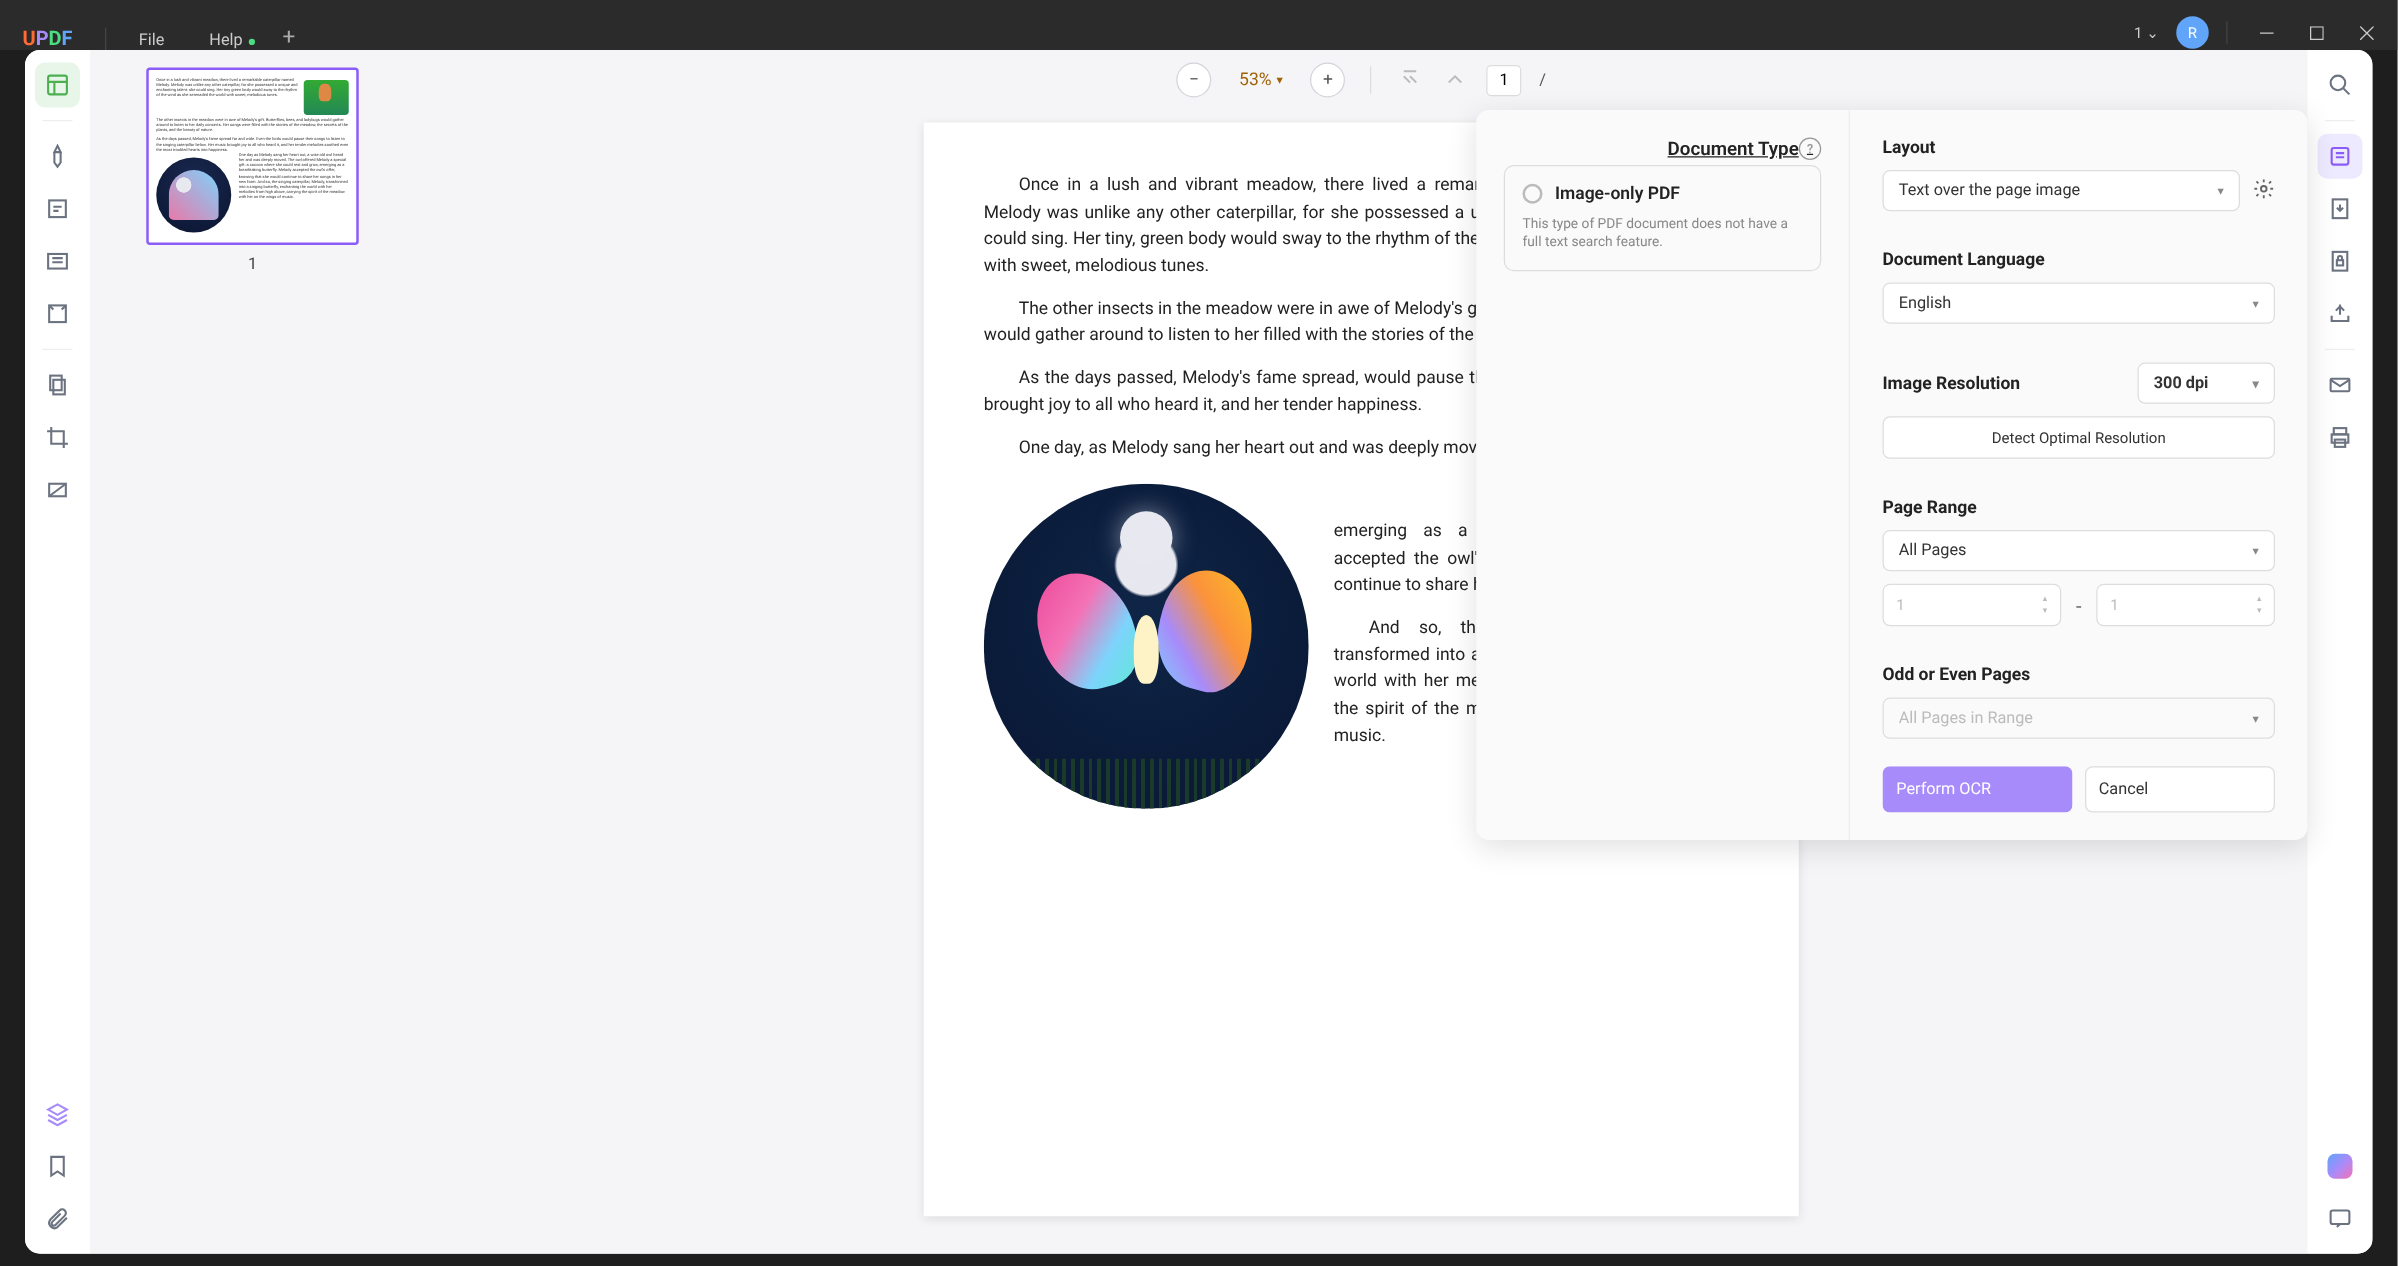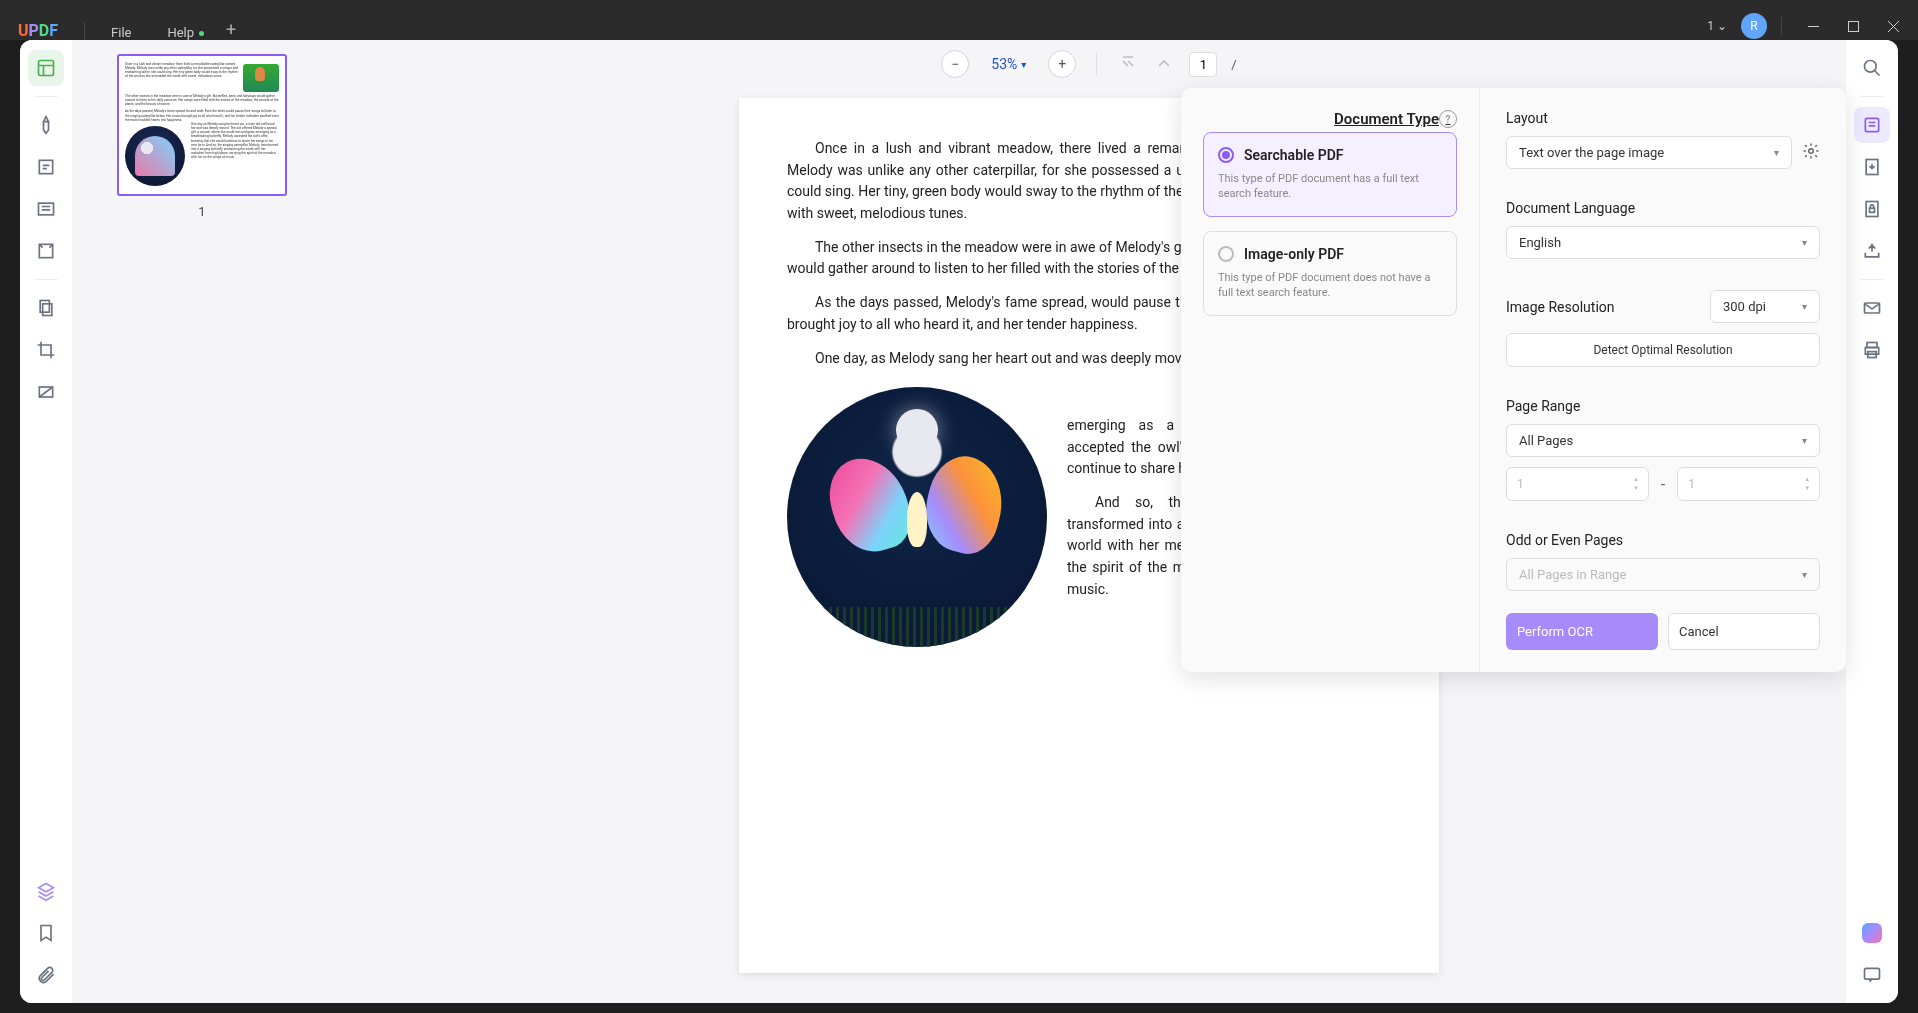--- a/index.html
+++ b/index.html
@@ -39,21 +39,21 @@
 .thumb-img1 { float:right; width:36px; height:28px; background:linear-gradient(#3a3,#285); border-radius:3px; margin:2px 0 2px 4px; position:relative; }
 .thumb-img1::after { content:""; position:absolute; top:3px; left:12px; width:10px; height:14px; background:#d84; border-radius:40% 40% 30% 30%; }
 .thumb-img2 { float:left; width:60px; height:60px; background:radial-gradient(circle at 50% 30%,#1a2850,#0a1530); border-radius:50%; margin:4px 6px 2px 0; position:relative; overflow:hidden; }
 .thumb-img2::after { content:""; position:absolute; inset:10px; background:radial-gradient(circle at 30% 30%, #e8e8f0 15%, transparent 16%), linear-gradient(45deg,#e879a9,#7dd3fc); border-radius:50% 50% 10% 10%; }
 .thumb-num { text-align:center; margin-top:8px; font-size:13px; color:#444; }
 .tiny { font-size:3.2px; }
 
 .doc-area { flex:1; background:#f5f5f7; display:flex; flex-direction:column; }
 .doc-toolbar { height:48px; display:flex; align-items:center; justify-content:center; gap:14px; }
 .tb-btn { width:28px;height:28px;border:1px solid #d1d5db;border-radius:50%;display:flex;align-items:center;justify-content:center;cursor:pointer;color:#555;font-size:14px;background:#fff; }
-.zoom-sel { display:flex;align-items:center;gap:4px;font-size:14px;color:#1d4ed8;padding:4px 8px;cursor:pointer; }
+.zoom-sel { display:flex;align-items:center;gap:4px;font-size:14px;color:#a16207;padding:4px 8px;cursor:pointer; }
 .tb-sep { width:1px; height:22px; background:#ddd; margin:0 6px; }
 .nav-arr { color:#bbb; cursor:pointer; padding:4px; }
 .page-input { width:28px; text-align:center; border:1px solid #ddd; border-radius:4px; padding:4px; font-size:13px; }
 .page-total { font-size:13px; color:#555; }
 
 .doc-scroll { flex:1; overflow:auto; display:flex; justify-content:center; padding:10px 0 30px; }
 .page { width:700px; background:#fff; box-shadow:0 2px 8px rgba(0,0,0,.1); padding:40px 48px; font-family:Georgia,serif; font-size:14px; line-height:1.55; color:#222; }
 .page p { margin-bottom:12px; text-align:justify; text-indent:2em; }
 .page-img { float:left; width:260px; height:260px; margin:6px 20px 6px 0; border-radius:50%; background:radial-gradient(circle at 50% 25%, #e8e8f0 10%, transparent 11%), radial-gradient(circle at 50% 40%, #0f2547, #0a1a38 70%); position:relative; overflow:hidden; }
 .butterfly { position:absolute; left:50%; top:48%; transform:translate(-50%,-50%); width:170px; height:130px; }
@@ -71,21 +71,21 @@
 .help-ic { width:18px;height:18px;border:1.5px solid #999;border-radius:50%;display:flex;align-items:center;justify-content:center;font-size:10px;color:#999;cursor:pointer; }
 .gear-ic { cursor:pointer;color:#666; }
 .opt { border:1.5px solid #ddd; border-radius:8px; padding:14px; margin-bottom:14px; cursor:pointer; }
 .opt.sel { border-color:#a78bfa; background:#f5f0ff; }
 .opt-head { display:flex; align-items:center; gap:10px; }
 .radio { width:16px;height:16px;border:2px solid #bbb;border-radius:50%;position:relative; }
 .opt.sel .radio { border-color:#8b5cf6; }
 .opt.sel .radio::after { content:"";position:absolute;inset:2px;background:#8b5cf6;border-radius:50%; }
 .opt-title { font-size:14px; font-weight:600; color:#222; }
 .opt-desc { font-size:11px; color:#888; margin-top:8px; line-height:1.4; }
-.field-label { font-size:14px; font-weight:400; color:#222; margin:31px 0 10px; display:flex;justify-content:space-between;align-items:center;text-align:right; }
+.field-label { font-size:14px; font-weight:700; color:#222; margin:31px 0 10px; display:flex;justify-content:space-between;align-items:center;text-align:right; }
 .field-label:first-child { margin-top:0; }
 .sel-box { border:1px solid #ddd; border-radius:6px; padding:8px 12px; font-size:13px; color:#333; background:#fff; display:flex;justify-content:space-between;align-items:center;cursor:pointer; }
 .sel-box .caret { font-size:10px; color:#888; }
 .sel-box.dis { color:#bbb; background:#fafafa; }
 .num-box { border:1px solid #ddd; border-radius:6px; padding:8px 10px; font-size:12px; color:#bbb; background:#fff; flex:1; display:flex;justify-content:space-between;align-items:center; }
 .spin { display:flex;flex-direction:column;font-size:7px;color:#bbb;line-height:1; gap:2px;}
 .range-row { display:flex; align-items:center; gap:12px; margin-top:10px; }
 .dash { color:#666; }
 .btn-row { display:flex; gap:10px; margin-top:22px; }
 .btn { flex:1; padding:10px; border-radius:6px; font-size:13px; text-align:left; cursor:pointer; border:1px solid transparent; }
@@ -315,27 +315,20 @@
         </svg>
       </div>
   </div>
 
   <div class="ocr-panel">
     <div class="ocr-left">
       <div class="ocr-h">
           <span>Document Type</span>
           <span class="help-ic">?</span>
         </div>
-      <div class="opt sel">
-        <div class="opt-head">
-            <span class="radio"></span>
-            <span class="opt-title">Searchable PDF</span>
-          </div>
-        <div class="opt-desc">This type of PDF document has a full text search feature.</div>
-      </div>
       <div class="opt">
         <div class="opt-head">
             <span class="radio"></span>
             <span class="opt-title">Image-only PDF</span>
           </div>
         <div class="opt-desc">This type of PDF document does not have a full text search feature.</div>
       </div>
     </div>
     <div class="ocr-right">
       <div class="field-label" style="margin-top:0">

